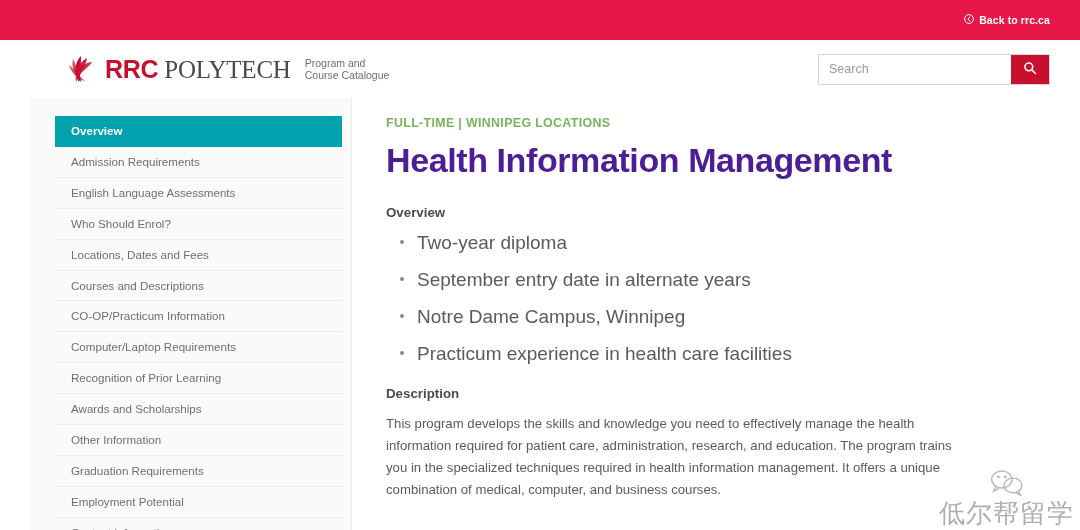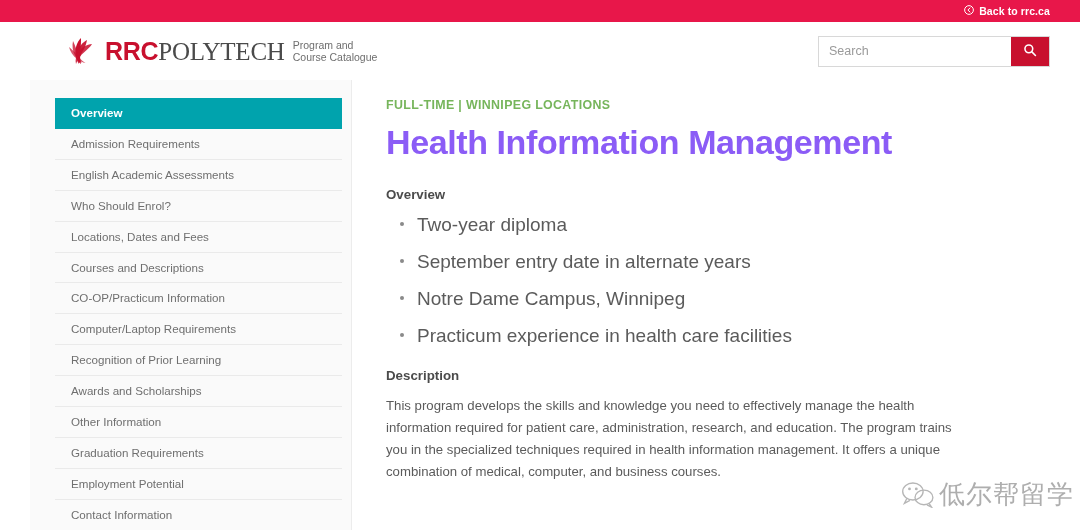--- a/index.html
+++ b/index.html
@@ -5,21 +5,21 @@
   * { box-sizing: border-box; margin: 0; padding: 0; }
   html, body {
     width: 1080px; height: 530px;
     background: #ffffff;
     font-family: "Liberation Sans", sans-serif;
     overflow: hidden;
   }
 
   
   .topbar {
-    height: 22px;
+    height: 40px;
     background: #E8174A;
     display: flex;
     align-items: center;
     justify-content: flex-end;
     padding-right: 30px;
   }
   .back-link {
     display: flex;
     align-items: center;
     gap: 5px;
@@ -35,21 +35,21 @@
   
   .masthead {
     height: 58px;
     background: #ffffff;
     display: flex;
     align-items: center;
     padding: 0 30px 0 66px;
   }
   .brand { display: flex; align-items: center; gap: 9px; cursor: pointer; }
   .brand-mark { width: 30px; height: 28px; flex: none; }
-  .brand-words { display: flex; align-items: baseline; }
+  .brand-words { display: flex; align-items: baseline; gap: 6px; }
   .brand-rrc {
     font-size: 25px; font-weight: bold; color: #C8102E;
     letter-spacing: -.3px;
   }
   .brand-poly {
     font-size: 25px; font-weight: 400; color: #4A4A4A;
     letter-spacing: -.2px;
     font-family: Liberation Serif, serif;
   }
   .brand-sub {
@@ -131,21 +131,21 @@
   .eyebrow {
     font-size: 12.4px;
     font-weight: bold;
     color: #76B55B;
     letter-spacing: .35px;
     margin-bottom: 13px;
   }
   .title {
     font-size: 34px;
     font-weight: bold;
-    color: #8b5cf6;
+    color: #4c1d95;
     letter-spacing: -.4px;
     line-height: 1.05;
     margin-bottom: 26px;
   }
   .sec-head {
     font-size: 13.3px;
     font-weight: bold;
     color: #4B4B4B;
     margin-bottom: 12px;
   }
@@ -188,20 +188,21 @@
   .watermark {
     position: absolute;
     right: 6px;
     bottom: 22px;
     display: flex;
     align-items: center;
     gap: 4px;
     opacity: .62;
     pointer-events: none;
     user-select: none;
+    flex-direction: column;
   }
   .wm-logo { width: 34px; height: 28px; flex: none; }
   .wm-text {
     font-family: "DejaVu Sans", sans-serif;
     font-size: 26px;
     color: #7d7d7d;
     letter-spacing: 1px;
     line-height: 1;
     white-space: nowrap;
   }
@@ -256,21 +257,21 @@
       </span>
     </button>
   </div>
 </div>
 
 <div class="page">
 
   <nav class="sidebar" id="sidebar">
       <div class="nav-item active"><span>Overview</span></div>
       <div class="nav-item"><span>Admission Requirements</span></div>
-      <div class="nav-item"><span>English Academic Assessments</span></div>
+      <div class="nav-item"><span>English Language Assessments</span></div>
       <div class="nav-item"><span>Who Should Enrol?</span></div>
       <div class="nav-item"><span>Locations, Dates and Fees</span></div>
       <div class="nav-item"><span>Courses and Descriptions</span></div>
       <div class="nav-item"><span>CO-OP/Practicum Information</span></div>
       <div class="nav-item"><span>Computer/Laptop Requirements</span></div>
       <div class="nav-item"><span>Recognition of Prior Learning</span></div>
       <div class="nav-item"><span>Awards and Scholarships</span></div>
       <div class="nav-item"><span>Other Information</span></div>
       <div class="nav-item"><span>Graduation Requirements</span></div>
       <div class="nav-item"><span>Employment Potential</span></div>

